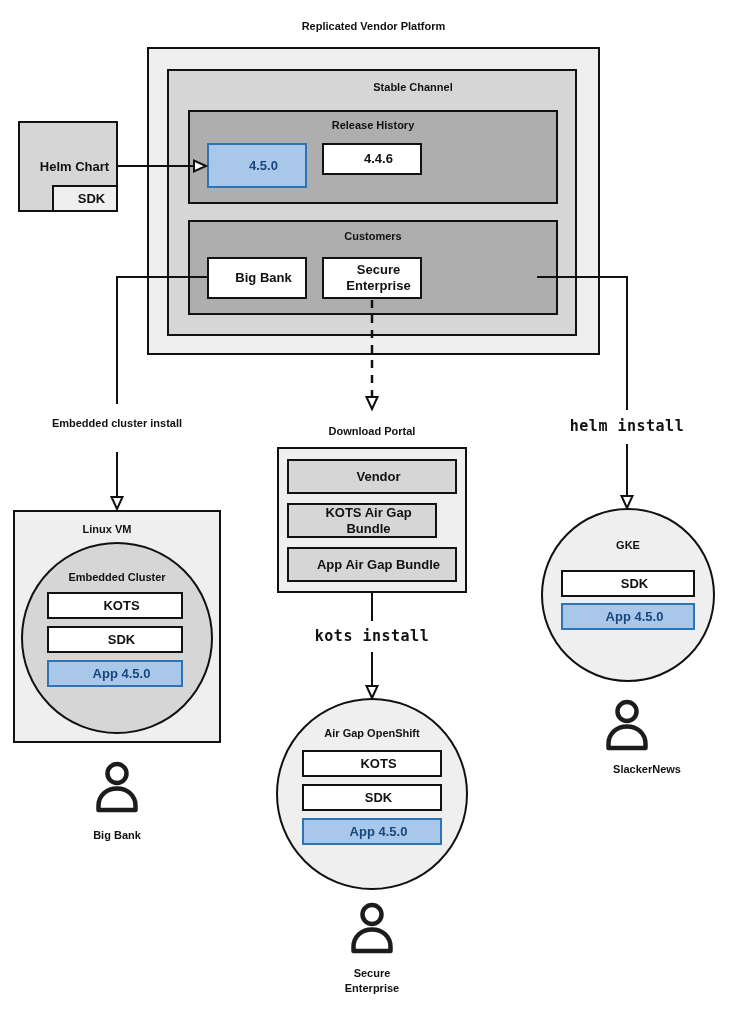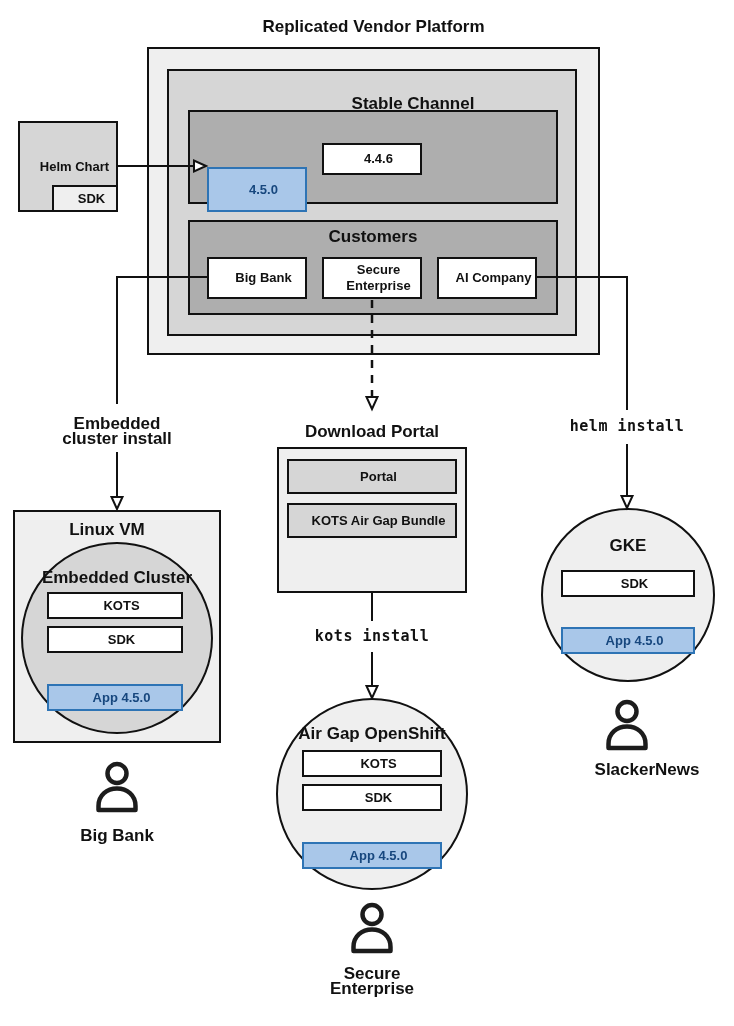--- a/index.html
+++ b/index.html
@@ -7,62 +7,61 @@
     position:relative; width:734px; height:1026px; background:#ffffff;
     font-family:"Liberation Sans", sans-serif; overflow:hidden;
   }
   .cbox { position:absolute; border:2px solid #111; box-sizing:border-box; }
   .box {
     position:absolute; border:2px solid #111; box-sizing:border-box; background:#ffffff;
     display:flex; align-items:center; justify-content:center; text-align:center;
     font-weight:700; font-size:13px; line-height:1.2; color:#111;padding-left:13px;
   }
   .t {
-    position:absolute; text-align:center; font-weight:700; font-size:17px;
+    position:absolute; text-align:center; font-weight:700; font-size:11px;
     color:#111; line-height:15px;
   }
   .mono { font-family:"DejaVu Sans Mono","Liberation Mono",monospace; font-size:15px; letter-spacing:0.5px; }
   .circle { border-radius:50%; }
   .bg-light { background:var(--light-gray,#efefef); }
   .bg-mid   { background:var(--mid-gray,#d6d6d6); }
   .bg-dark  { background:var(--dark-gray,#aeaeae); }
   .hl {
     background:var(--highlight-fill,#a9c7e9);
     border-color:var(--highlight-border,#2e74b5);
     color:var(--highlight-text,#17477e);
-    margin-top:24px;
   }
   svg.connectors { position:absolute; left:0; top:0; width:734px; height:1026px; pointer-events:none; z-index:20; }
   .ln { stroke:#111; stroke-width:2; fill:none; }
   .dash { stroke-dasharray:8 7; stroke-width:2.5; }
   .ah { fill:#ffffff; stroke:#111; stroke-width:2; stroke-linejoin:miter; }
   .user-ic { position:absolute; }
   .user-ic circle, .user-ic path { fill:none; stroke:#1c1c1c; stroke-width:4.5; }
   .user-ic path { stroke-linejoin:round; }
 </style>
 </head>
 <body>
 
 <div class="stage">
 
   <div class="t" style="left:147px;top:19px;width:453px">Replicated Vendor Platform</div>
   <div class="cbox bg-light" style="left:147px;top:47px;width:453px;height:308px"></div>
 
   <div class="cbox bg-mid" style="left:167px;top:69px;width:410px;height:267px"></div>
-  <div class="t" style="left:167px;top:96px;width:492px">Stable Channel</div>
+  <div class="t" style="left:167px;top:80px;width:492px">Stable Channel</div>
 
   <div class="cbox bg-dark" style="left:188px;top:110px;width:370px;height:94px"></div>
+  <div class="t" style="left:188px;top:118px;width:370px">Release History</div>
   <div class="box hl" style="left:207px;top:143px;width:100px;height:45px">4.5.0</div>
   <div class="box" style="left:322px;top:143px;width:100px;height:32px">4.4.6</div>
 
   <div class="cbox bg-dark" style="left:188px;top:220px;width:370px;height:95px"></div>
   <div class="t" style="left:188px;top:229px;width:370px">Customers</div>
   <div class="box" style="left:207px;top:257px;width:100px;height:42px">Big Bank</div>
   <div class="box" style="left:322px;top:257px;width:100px;height:42px">Secure Enterprise</div>
-  <div class="box" style="left:437px;top:257px;width:100px;height:42px">AI Company</div>
 
   <div class="box bg-mid" style="left:18px;top:121px;width:100px;height:91px">Helm Chart</div>
   <div class="box bg-light" style="left:52px;top:185px;width:66px;height:27px">SDK</div>
 
   <div class="t" style="left:47px;top:416px;width:140px">Embedded cluster install</div>
 
   <div class="cbox bg-light" style="left:13px;top:510px;width:208px;height:233px"></div>
   <div class="t" style="left:3px;top:522px;width:208px">Linux VM</div>
   <div class="cbox circle bg-mid" style="left:21px;top:542px;width:192px;height:192px"></div>
   <div class="t" style="left:21px;top:570px;width:192px">Embedded Cluster</div>
@@ -71,22 +70,23 @@
   <div class="box hl" style="left:47px;top:660px;width:136px;height:27px">App 4.5.0</div>
 
   <svg class="user-ic" style="left:89px;top:761px" width="56" height="52" viewBox="0 0 56 52">
     <circle cx="28" cy="12.5" r="9.5"></circle>
     <path d="M9.5 49 L9.5 45 C9.5 34 18 27.5 28 27.5 C38 27.5 46.5 34 46.5 45 L46.5 49 Z"></path>
   </svg>
   <div class="t" style="left:57px;top:828px;width:120px">Big Bank</div>
 
   <div class="t" style="left:292px;top:424px;width:160px">Download Portal</div>
   <div class="cbox bg-light" style="left:277px;top:447px;width:190px;height:146px"></div>
-  <div class="box bg-mid" style="left:287px;top:459px;width:170px;height:35px">Portal</div>
-  <div class="box bg-mid" style="left:287px;top:503px;width:170px;height:35px">KOTS Air Gap Bundle</div>
+  <div class="box bg-mid" style="left:287px;top:459px;width:170px;height:35px">Vendor</div>
+  <div class="box bg-mid" style="left:287px;top:503px;width:150px;height:35px">KOTS Air Gap Bundle</div>
+  <div class="box bg-mid" style="left:287px;top:547px;width:170px;height:35px">App Air Gap Bundle</div>
 
   <div class="t mono" style="left:292px;top:629px;width:160px">kots install</div>
 
   <div class="cbox circle bg-light" style="left:276px;top:698px;width:192px;height:192px"></div>
   <div class="t" style="left:276px;top:726px;width:192px">Air Gap OpenShift</div>
   <div class="box" style="left:302px;top:750px;width:140px;height:27px">KOTS</div>
   <div class="box" style="left:302px;top:784px;width:140px;height:27px">SDK</div>
   <div class="box hl" style="left:302px;top:818px;width:140px;height:27px">App 4.5.0</div>
 
   <svg class="user-ic" style="left:344px;top:902px" width="56" height="52" viewBox="0 0 56 52">

